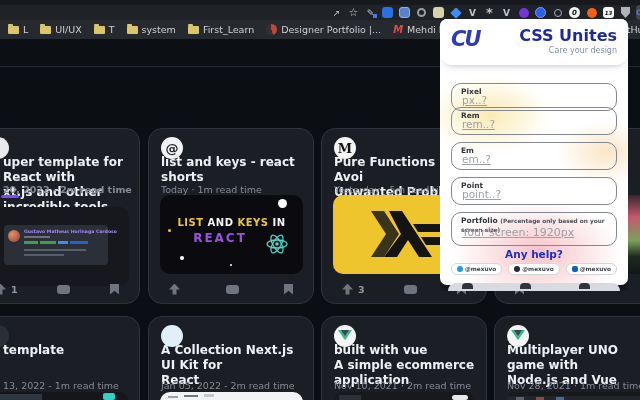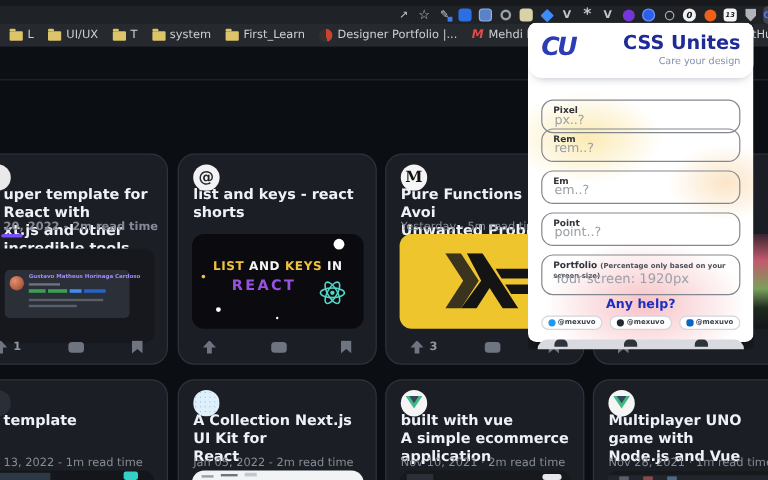--- a/index.html
+++ b/index.html
@@ -60,21 +60,21 @@
   #pophead{position:absolute;left:0;top:0;width:188px;height:46px;background:#fff;
     border-radius:7px 7px 12px 12px;box-shadow:0 5px 7px -5px rgba(100,110,140,.5);}
   #poplogo{position:absolute;left:11px;top:8px;font-size:21px;font-weight:800;
     letter-spacing:-2px;color:#2c3cb4;font-style:italic;}
   #poptitle{position:absolute;right:11px;top:7px;font-size:16px;font-weight:800;color:#1e2a96;}
   #popsub{position:absolute;right:11px;top:27px;font-size:8px;color:#8290ac;}
   .field{position:absolute;left:11px;width:166px;height:28px;border:1px solid #83878f;
     border-radius:10px;box-sizing:border-box;background:transparent;}
   .flabel{position:absolute;left:9px;top:3px;font-size:7.5px;font-weight:700;color:#30343c;}
   .fnote{font-size:5.8px;font-weight:600;color:#4a4f59;}
-  .fph{position:absolute;left:10px;bottom:4px;font-size:10.5px;color:#9aa0a6;}
+  .fph{position:absolute;left:10px;bottom:4px;font-size:10.5px;color:#9aa0a6;text-decoration:underline;}
   #anyhelp{position:absolute;left:0;width:188px;top:229px;text-align:center;
     font-size:10.5px;font-weight:800;color:#1d2fc0;}
   #socialrow{position:absolute;left:0;width:188px;top:244px;display:flex;justify-content:center;gap:6px;}
   .pill{display:flex;align-items:center;gap:2px;border:1px solid #d2d6dd;border-radius:8px;
     background:#fff;padding:2px 5px;font-size:5.8px;color:#3a3f4a;font-weight:600;}
   .sic{width:6px;height:6px;border-radius:2px;}
   #popgray{position:absolute;left:8px;top:264px;width:172px;height:10px;background:#d8dadf;border-radius:8px 8px 0 0;}
   .graybump{position:absolute;top:264px;width:11px;height:6px;background:#2f333c;border-radius:4px 4px 0 0;}
 </style>
 </head>
@@ -210,20 +210,21 @@
     </div>
   </div>
 
   <div class="card" style="left:148px;top:128px;">
     <div class="srcicon" style="background:#f2f2f4;color:#23262b;font-size:13px;font-weight:700;">
         <span>@</span>
       </div>
     <div class="ctitle">
       <div>list and keys - react shorts</div>
     </div>
+    <div class="cmeta" style="top:55px;">Today · 1m read time</div>
     <div class="thumb" style="top:66px;background:#0b0b0f;">
       <div class="abs" style="left:0;top:22px;width:143px;text-align:center;font-weight:900;font-size:10px;letter-spacing:0.5px;">
         <span style="color:#eec43f;">LIST</span>
         <span style="color:#f5f5f5;">AND</span>
         <span style="color:#eec43f;">KEYS</span>
         <span style="color:#f5f5f5;">IN</span>
       </div>
       <div class="abs" style="left:0;top:36px;width:120px;text-align:center;font-weight:900;font-size:12px;letter-spacing:2px;color:#9b51e0;">REACT</div>
       <svg class="abs" style="right:14px;top:38px;" width="24" height="22" viewBox="0 0 24 22">
         <g fill="none" stroke="#52d6c8" stroke-width="1.3">

